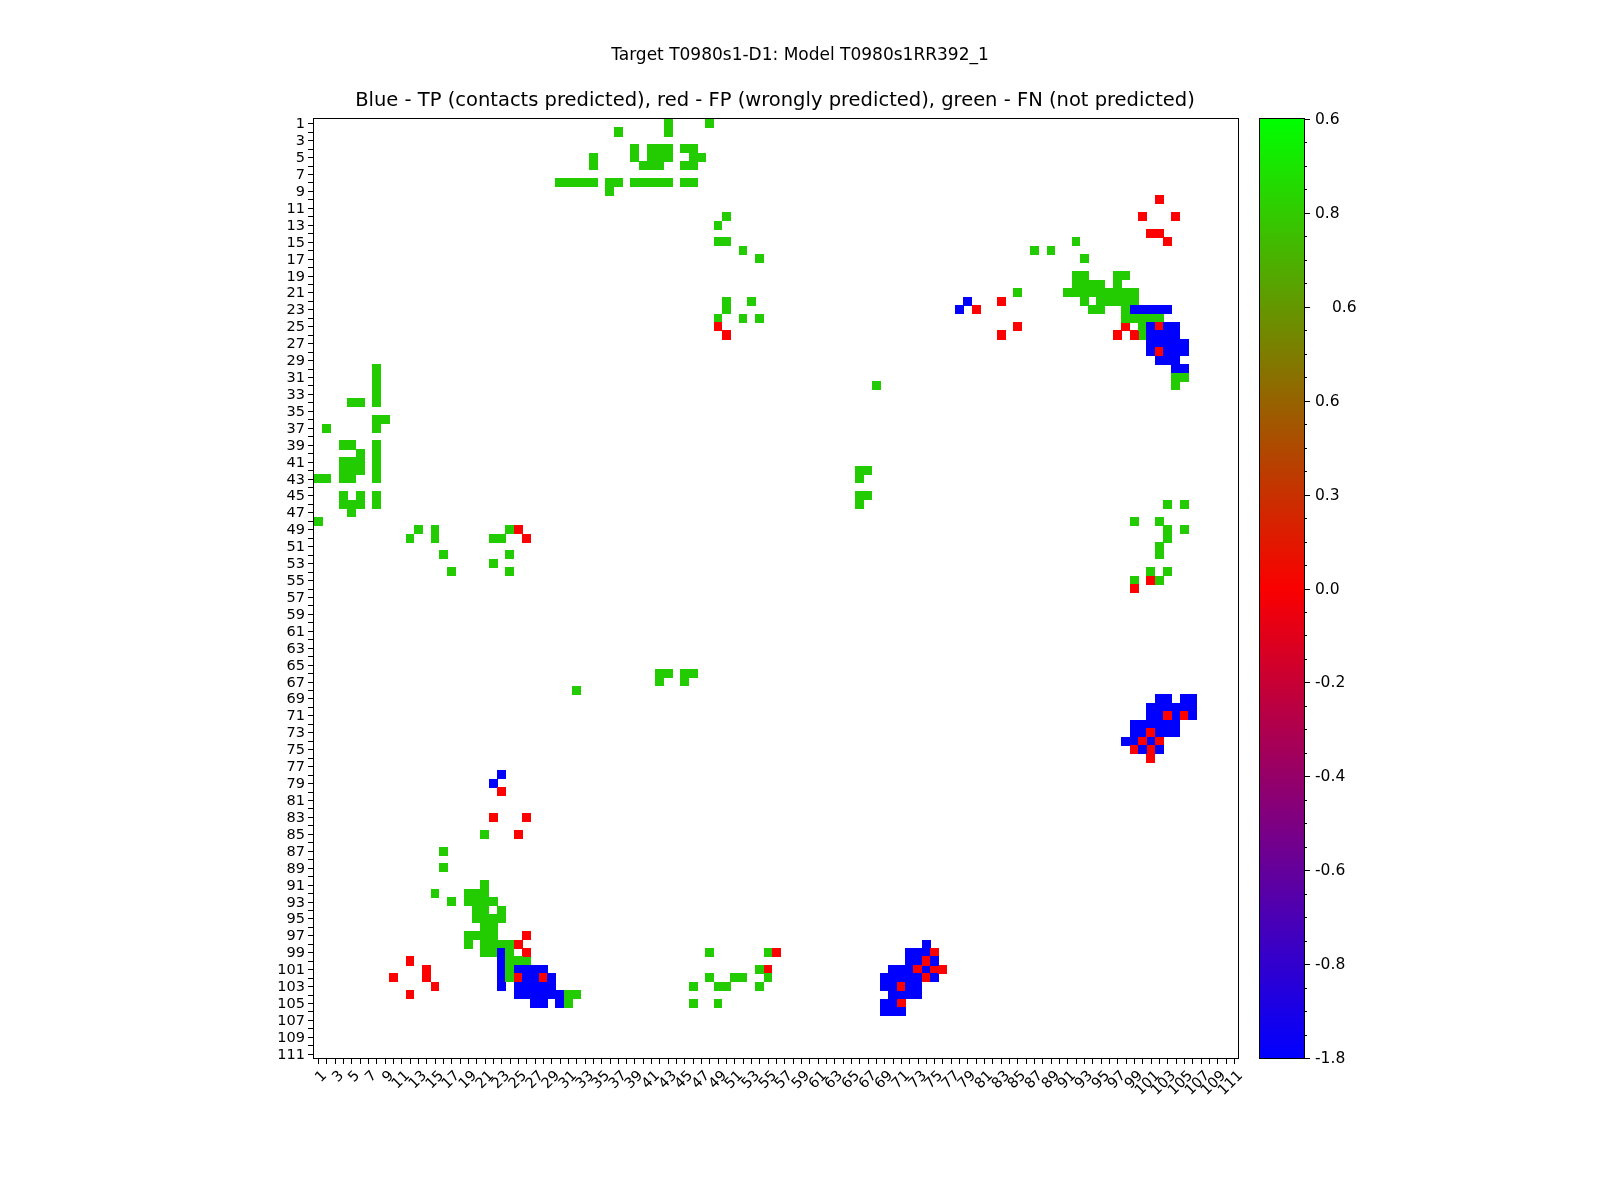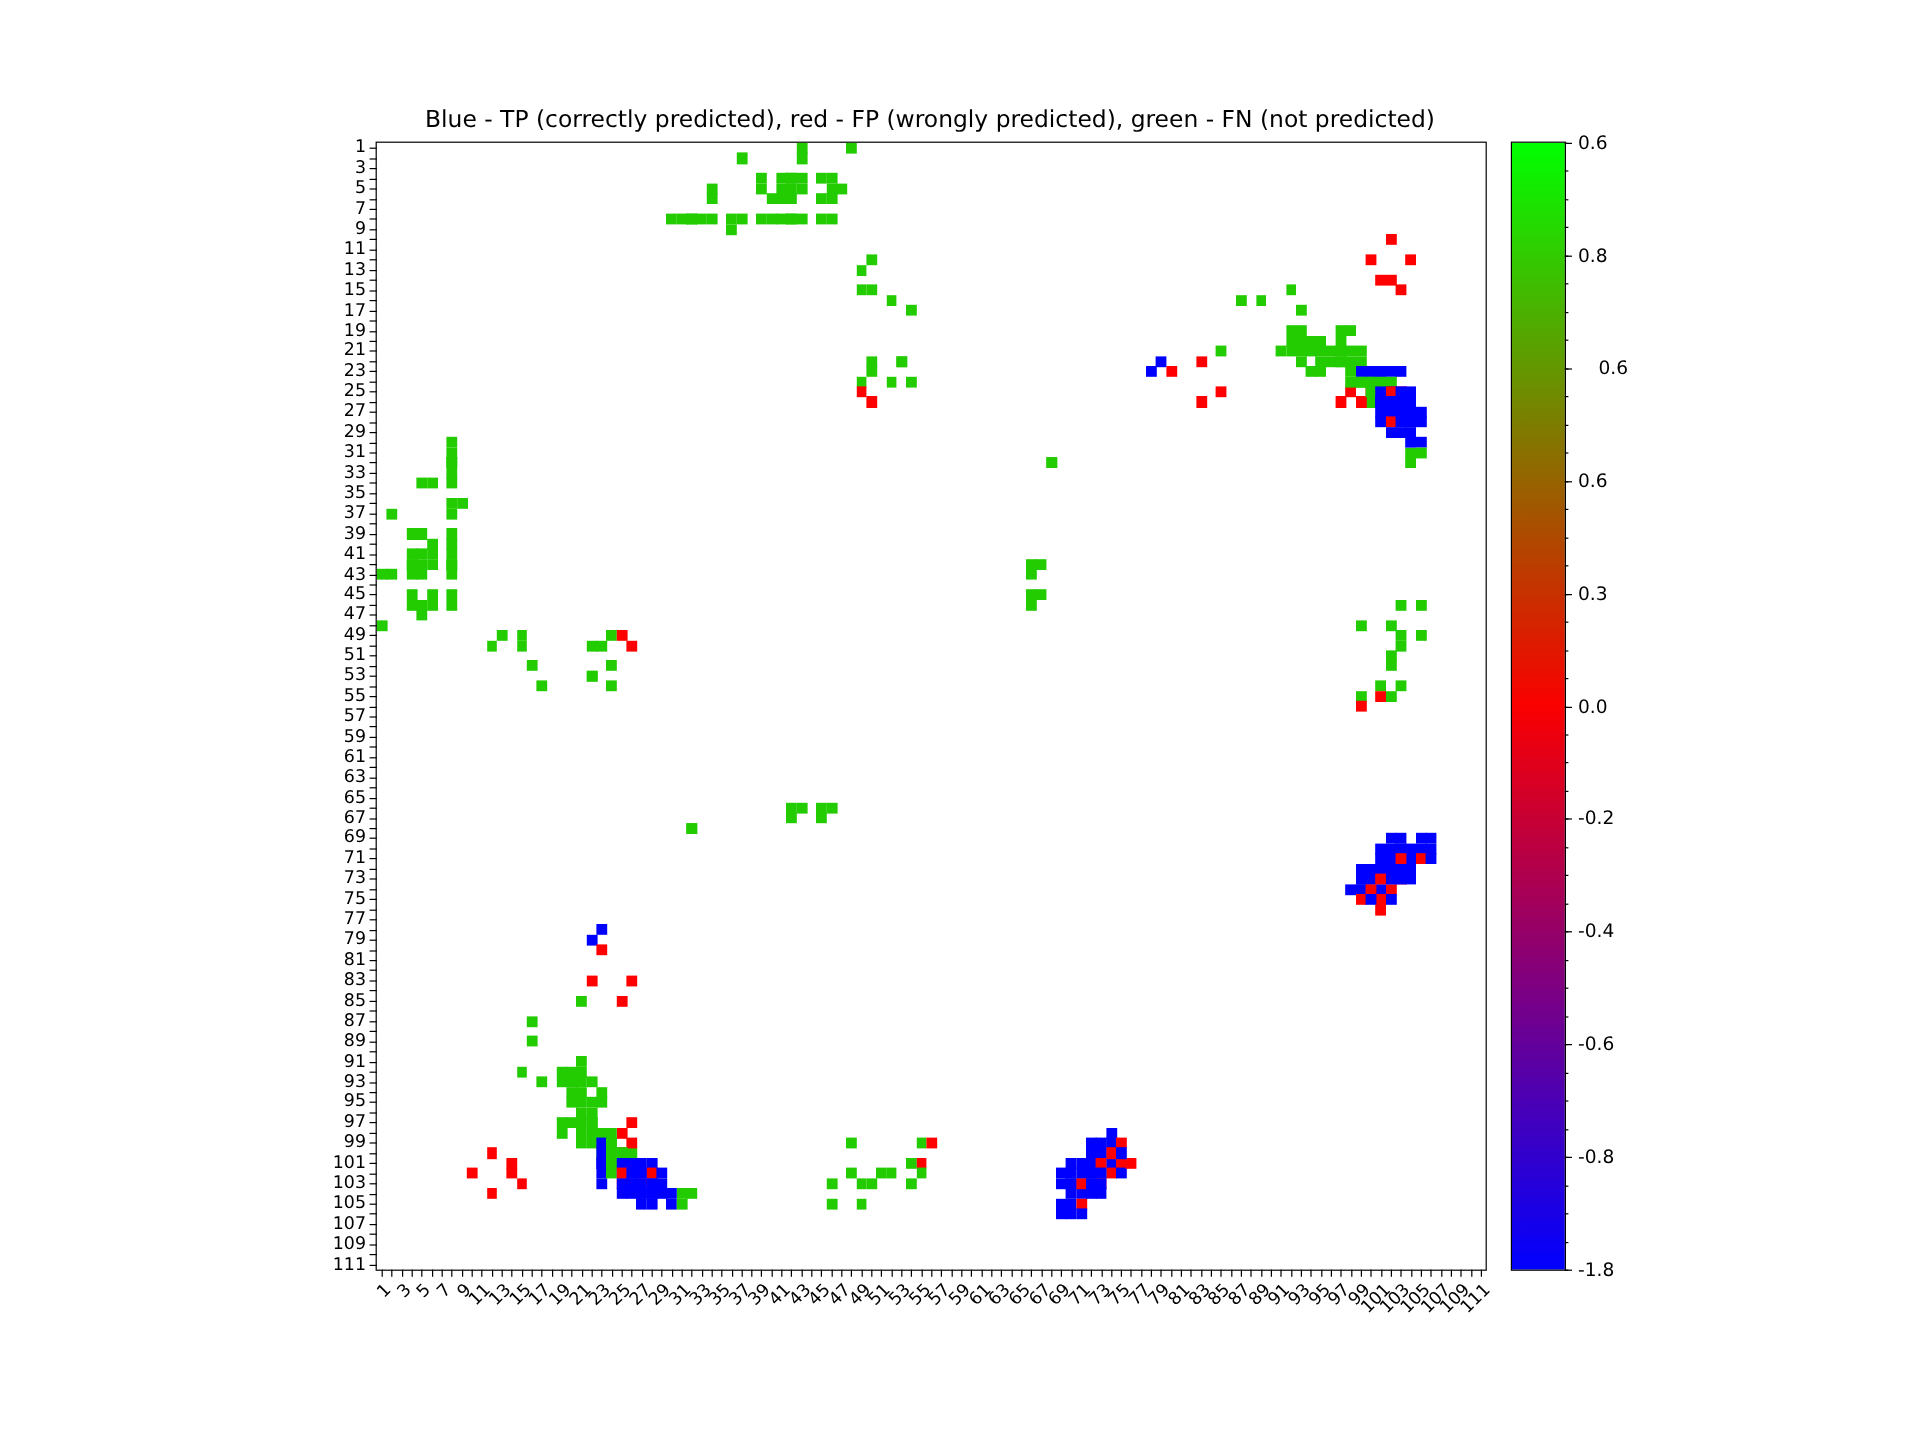--- a/index.html
+++ b/index.html
@@ -138,23 +138,24 @@
     font-size: 15.5px;
     color: #000;
     white-space: nowrap;
     transform: translateY(-50%);
   }
 </style>
 </head>
 <body>
 
 <div id="suptitle">
+  <span class="l1">Target T0980s1-D1: Model T0980s1RR392_1</span>
 </div>
 
-<div id="axtitle">Blue - TP (correctly predicted), red - FP (wrongly predicted), green - FN (not predicted)</div>
+<div id="axtitle">Blue - TP (contacts predicted), red - FP (wrongly predicted), green - FN (not predicted)</div>
 
 <div id="plot-frame">
   <div id="cells">
       <div class="cell" style="left: 299.676px; top: 8.45946px; width: 8.92432px; height: 9.05946px; background: rgb(34, 204, 0);"></div>
       <div class="cell" style="left: 8.32432px; top: 304.541px; width: 8.92432px; height: 9.05946px; background: rgb(34, 204, 0);"></div>
       <div class="cell" style="left: 349.622px; top: 8.45946px; width: 8.92432px; height: 9.05946px; background: rgb(34, 204, 0);"></div>
       <div class="cell" style="left: 8.32432px; top: 355.297px; width: 8.92432px; height: 9.05946px; background: rgb(34, 204, 0);"></div>
       <div class="cell" style="left: 332.973px; top: 25.3784px; width: 8.92432px; height: 9.05946px; background: rgb(34, 204, 0);"></div>
       <div class="cell" style="left: 24.973px; top: 338.378px; width: 8.92432px; height: 9.05946px; background: rgb(34, 204, 0);"></div>
       <div class="cell" style="left: 341.297px; top: 25.3784px; width: 8.92432px; height: 9.05946px; background: rgb(34, 204, 0);"></div>

